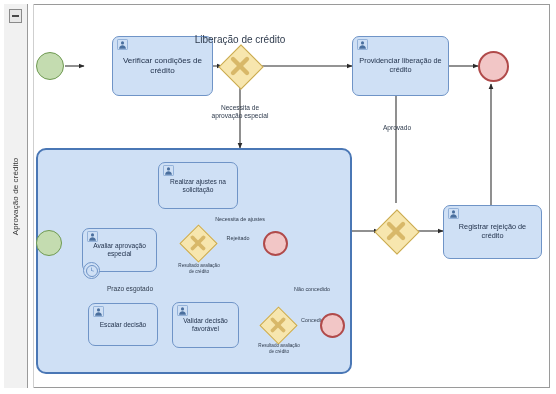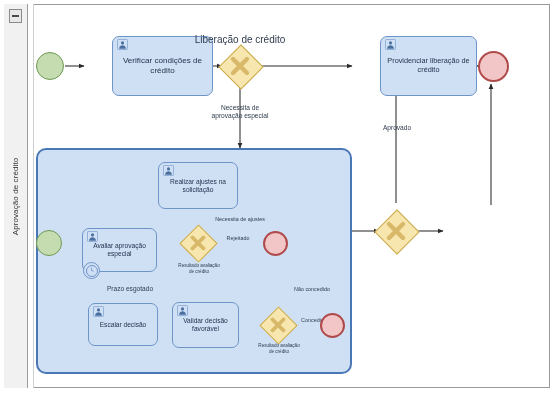--- a/index.html
+++ b/index.html
@@ -259,21 +259,21 @@
       <g stroke="#d8b869" stroke-width="4.4" stroke-linecap="round">
         <line x1="14" y1="14" x2="28" y2="28"></line>
         <line x1="28" y1="14" x2="14" y2="28"></line>
       </g>
     </svg>
   </div>
   <div class="flow-label fl-9" style="left:182px; top:34px; width:116px;">Liberação de crédito</div>
   <div class="flow-label fl-8" style="left:188px; top:104px; width:104px;">Necessita de
 aprovação especial</div>
 
-  <div class="node task t-10" style="left:352px; top:36px; width:97px; height:60px;margin-left:28px;">
+  <div class="node task t-10" style="left:352px; top:36px; width:97px; height:60px;">
     <svg class="task-icon" viewBox="0 0 24 24">
       <rect x="1" y="1" width="22" height="22" rx="2" fill="none" stroke="#6f94c7" stroke-width="1.4"></rect>
       <circle cx="12" cy="8.5" r="3.4" fill="#4a6f9e"></circle>
       <path d="M4.5 21 C 5 15.5 9 13.5 12 13.5 C 15 13.5 19 15.5 19.5 21 Z" fill="#4a6f9e"></path>
     </svg>
     <span class="label">Providenciar liberação de crédito</span>
   </div>
 
   <div class="node event end" style="left:478px; top:51px; width:31px; height:31px;"></div>
 
@@ -282,20 +282,28 @@
   <div class="gw-wrap" style="left:375px; top:210px; width:42px; height:42px;">
     <div class="gateway" style="position:absolute; left:6px; top:6px;"></div>
     <svg class="gw-x" viewBox="0 0 42 42">
       <g stroke="#d8b869" stroke-width="4.4" stroke-linecap="round">
         <line x1="14" y1="14" x2="28" y2="28"></line>
         <line x1="28" y1="14" x2="14" y2="28"></line>
       </g>
     </svg>
   </div>
 
+  <div class="node task t-10" style="left:443px; top:205px; width:99px; height:54px;">
+    <svg class="task-icon" viewBox="0 0 24 24">
+      <rect x="1" y="1" width="22" height="22" rx="2" fill="none" stroke="#6f94c7" stroke-width="1.4"></rect>
+      <circle cx="12" cy="8.5" r="3.4" fill="#4a6f9e"></circle>
+      <path d="M4.5 21 C 5 15.5 9 13.5 12 13.5 C 15 13.5 19 15.5 19.5 21 Z" fill="#4a6f9e"></path>
+    </svg>
+    <span class="label">Registrar rejeição de crédito</span>
+  </div>
 
   <div class="node event start" style="left:36px; top:230px; width:26px; height:26px;"></div>
 
   <div class="node task t-9" style="left:158px; top:162px; width:80px; height:47px;">
     <svg class="task-icon" viewBox="0 0 24 24">
       <rect x="1" y="1" width="22" height="22" rx="2" fill="none" stroke="#6f94c7" stroke-width="1.4"></rect>
       <circle cx="12" cy="8.5" r="3.4" fill="#4a6f9e"></circle>
       <path d="M4.5 21 C 5 15.5 9 13.5 12 13.5 C 15 13.5 19 15.5 19.5 21 Z" fill="#4a6f9e"></path>
     </svg>
     <span class="label">Realizar ajustes na solicitação</span>

